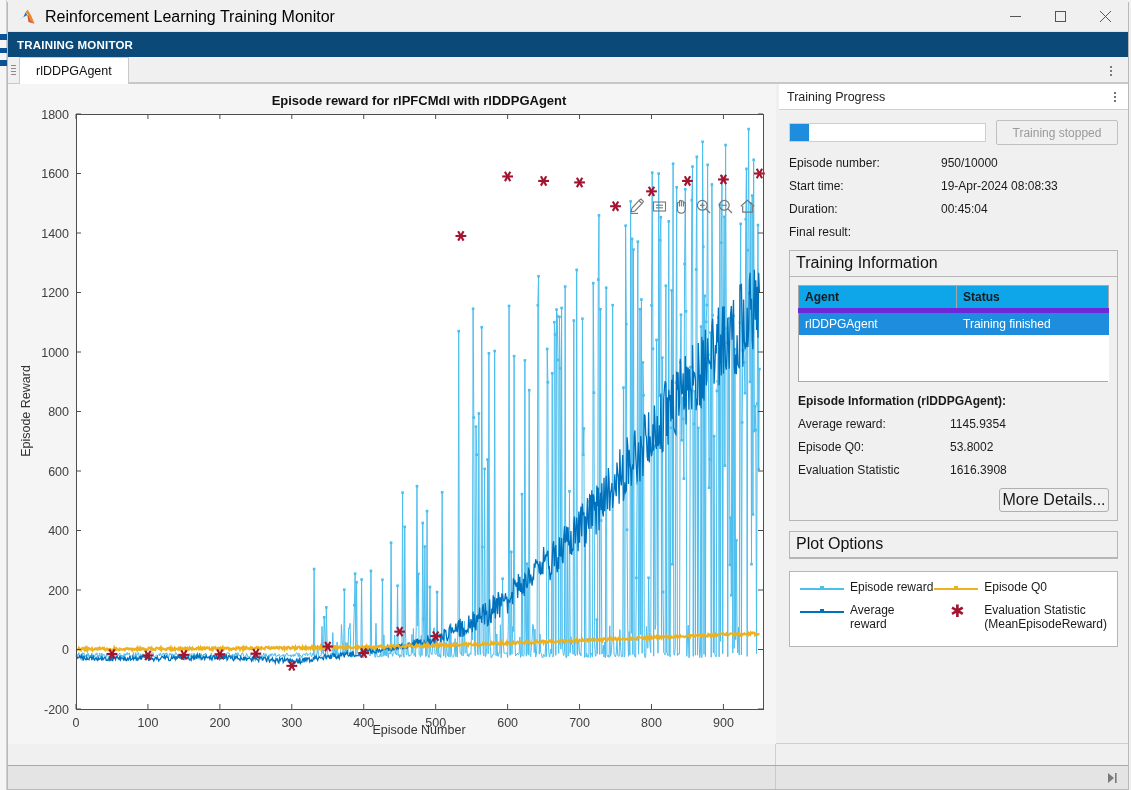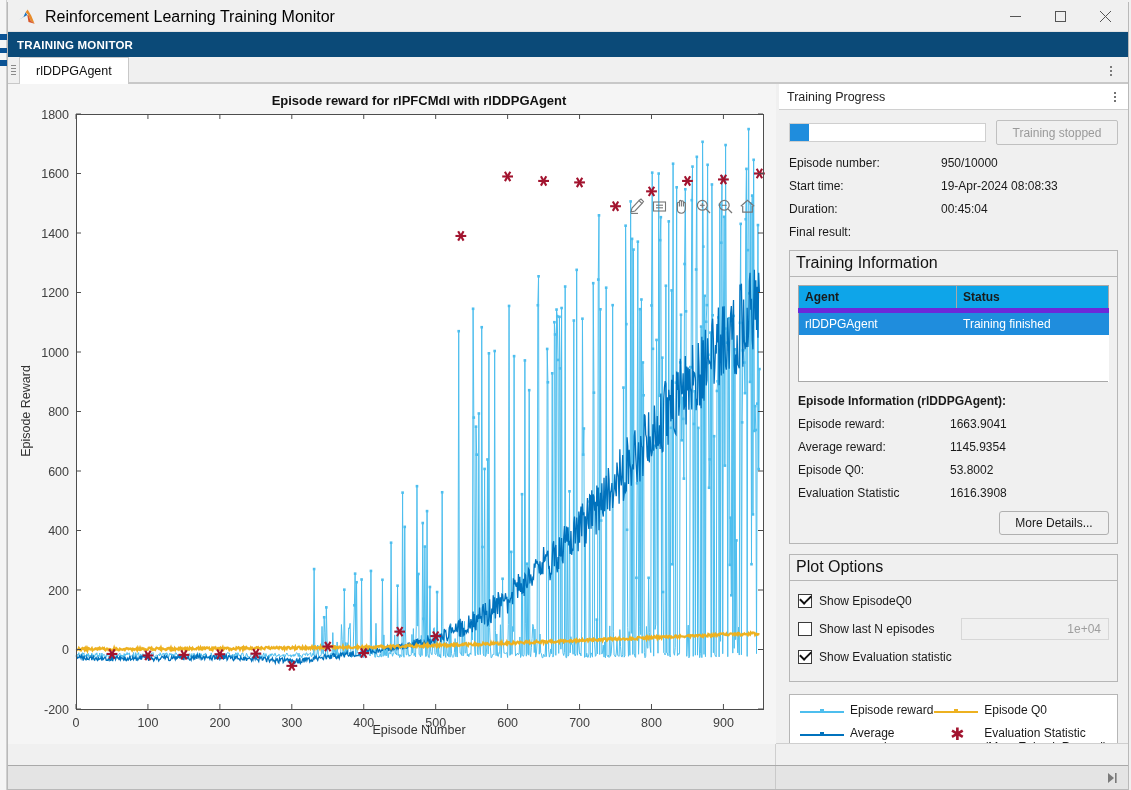--- a/index.html
+++ b/index.html
@@ -158,21 +158,21 @@
   }
   #ti-table tr.selected td { background:#1f8ddd; color:#fff; }
   #ti-filler { height:46px; }
   #ti-col1 { width:158px; }
 
   .section-head { font-weight:bold; font-size:12px; margin:12px 0 9px 0; }
 
   #more-details-row { display:flex; justify-content:flex-end; margin-top:10px; }
   #more-details {
     width:110px; height:24px; border:1px solid #b0b0b0; border-radius:3px;
-    background:#f0f0f0; font-size:12px; display:flex; align-items:center; justify-content:center;
+    background:#f0f0f0; font-size:16px; display:flex; align-items:center; justify-content:center;
   }
 
   
   .opt-row { display:flex; align-items:center; height:24px; margin-bottom:4px; }
   .cbox {
     width:14px; height:14px; border:1px solid #3a3a3a; background:#fff;
     display:flex; align-items:center; justify-content:center; margin-right:7px; flex:none;
     position:relative;
   }
   .cbox.checked:after {
@@ -764,59 +764,40 @@
                 </tr>
                 <tr>
                   <td id="ti-filler" colspan="2"></td>
                 </tr>
               </tbody>
             </table>
 
             <div class="section-head">Episode Information (rlDDPGAgent):</div>
 
             <div class="info-row">
-              <div class="info-label">Episode reward:</div>
-              <div class="info-value">1663.9041</div>
-            </div>
-            <div class="info-row">
               <div class="info-label">Average reward:</div>
               <div class="info-value">1145.9354</div>
             </div>
             <div class="info-row">
               <div class="info-label">Episode Q0:</div>
               <div class="info-value">53.8002</div>
             </div>
             <div class="info-row">
               <div class="info-label">Evaluation Statistic</div>
               <div class="info-value">1616.3908</div>
             </div>
 
             <div id="more-details-row">
               <div id="more-details">More Details...</div>
             </div>
           </div>
         </div>
 
         <div class="group">
           <div class="group-title">Plot Options</div>
-          <div class="group-body">
-            <div class="opt-row">
-              <div class="cbox checked"></div>
-              <div class="opt-label">Show EpisodeQ0</div>
-            </div>
-            <div class="opt-row">
-              <div class="cbox"></div>
-              <div class="opt-label">Show last N episodes</div>
-              <div id="n-episodes-input">1e+04</div>
-            </div>
-            <div class="opt-row">
-              <div class="cbox checked"></div>
-              <div class="opt-label">Show Evaluation statistic</div>
-            </div>
-          </div>
         </div>
 
         <div id="legend-box">
           <div class="legend-col">
             <div class="legend-item">
               <div class="legend-sample">
                 <div class="lline" style="background:#4DBEEE"></div>
                   <div class="ldot" style="background:#4DBEEE"></div>
               </div>
               <div class="legend-text">Episode reward</div>

